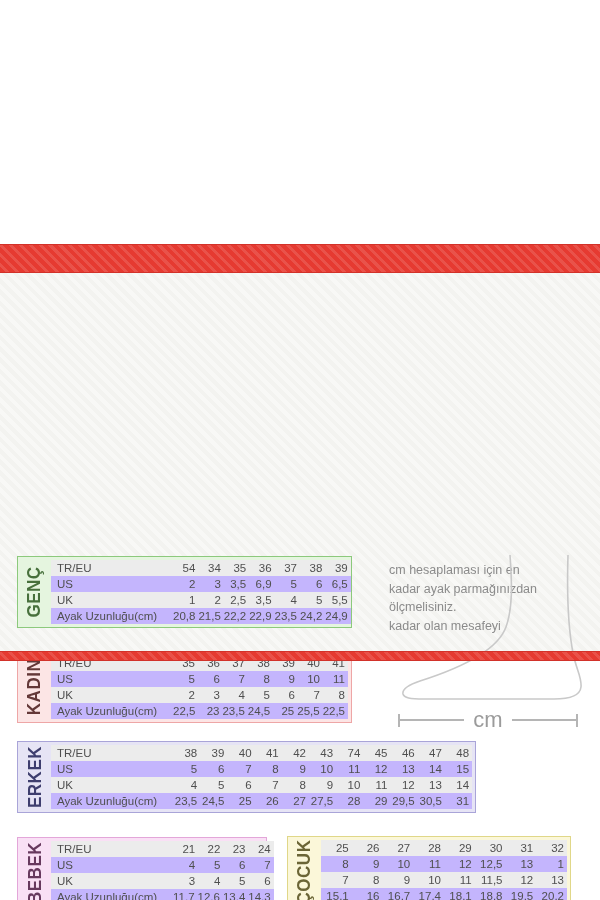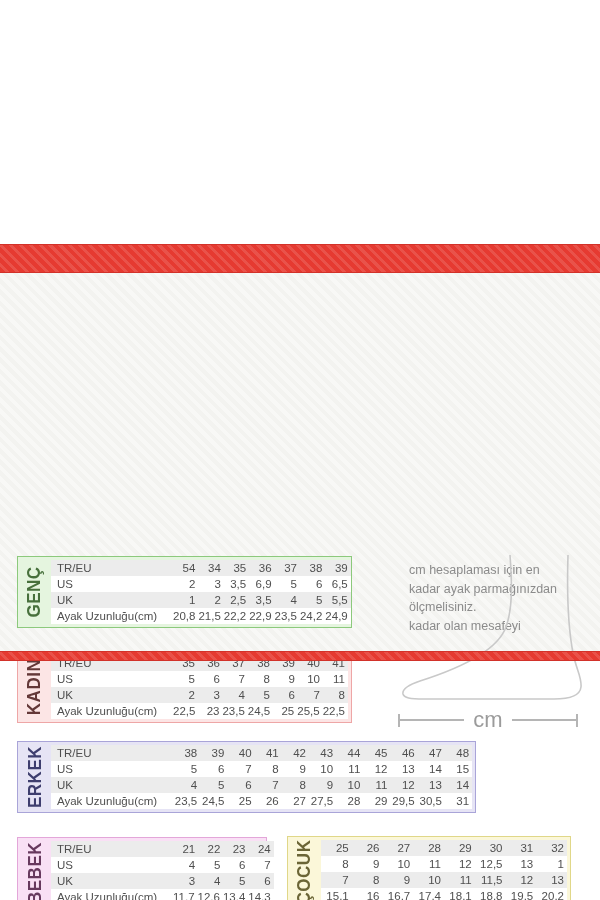--- a/index.html
+++ b/index.html
@@ -33,33 +33,33 @@
   .size-table .vlabel{
     width:33px;flex:0 0 33px;display:flex;align-items:center;justify-content:center;
   }
   .size-table .vlabel span{
     transform:rotate(-90deg) scaleY(1.1);white-space:nowrap;
     font-size:17px;font-weight:bold;letter-spacing:.5px;
   }
   .size-table .rows{flex:1;display:flex;flex-direction:column;}
   .trow{display:flex;height:16px;line-height:16px;font-size:11.5px;color:#4f4f4f;}
   .trow.odd{background:#ececec;}
-  .trow.even{background:#ffffff;}
+  .trow.even{background:#c4b5fd;}
   .trow .rlabel{flex:0 0 122px;padding-left:6px;box-sizing:border-box;text-align:left;}
   .trow .cell{flex:1;text-align:right;padding-right:3px;}
   
   .genc {left:17px;top:283px;width:335px;}
   .kadin{left:17px;top:378px;width:335px;}
   .erkek{left:17px;top:468px;width:459px;}
   .bebek{left:17px;top:564px;width:250px;}
   .cocuk{left:287px;top:563px;width:284px;}
   
   .note{
     position:absolute;left:389px;top:288px;width:150px;
-    font-size:12.5px;line-height:18.5px;color:#8b8b8b;margin-left:20px;
+    font-size:12.5px;line-height:18.5px;color:#8b8b8b;
   }
   
   .foot-svg{position:absolute;left:394px;top:276px;}
   
   .cm-line{
     position:absolute;left:398px;top:436px;width:180px;height:22px;
     display:flex;align-items:center;
   }
   .cm-line .tick{width:2px;height:13px;background:#b5b5b5;flex:0 0 2px;}
   .cm-line .seg{flex:1;height:2px;background:#b5b5b5;}
@@ -177,21 +177,21 @@
         </div>
         <div class="rows">
           <div class="trow odd">
             <div class="rlabel">TR/EU</div>
             <div class="cell">38</div>
             <div class="cell">39</div>
             <div class="cell">40</div>
             <div class="cell">41</div>
             <div class="cell">42</div>
             <div class="cell">43</div>
-            <div class="cell">44</div>
+            <div class="cell">74</div>
             <div class="cell">45</div>
             <div class="cell">46</div>
             <div class="cell">47</div>
             <div class="cell">48</div>
           </div>
           <div class="trow even">
             <div class="rlabel">US</div>
             <div class="cell">5</div>
             <div class="cell">6</div>
             <div class="cell">7</div>

